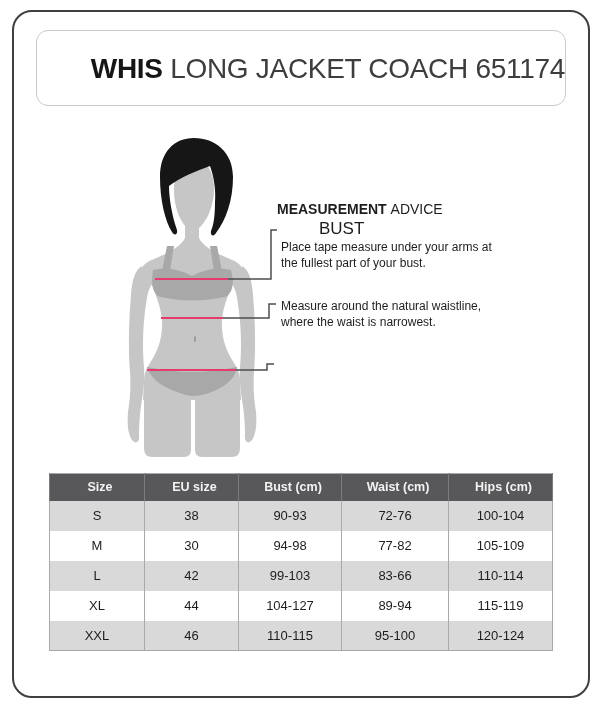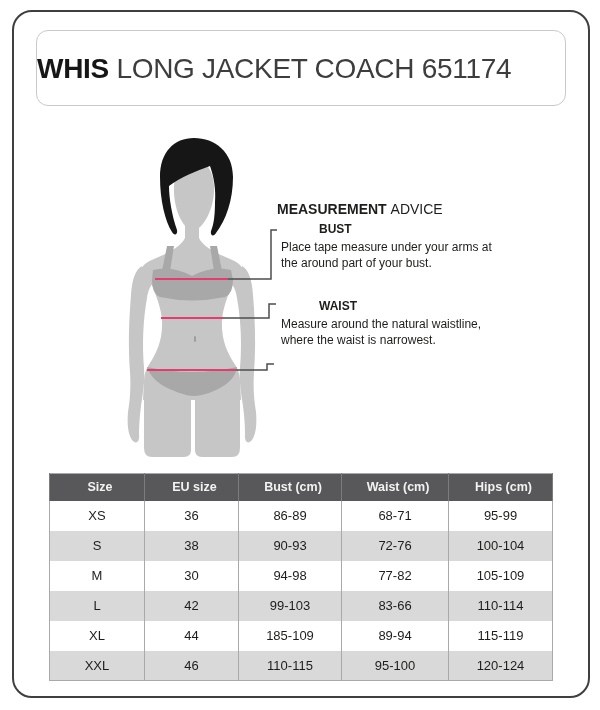--- a/index.html
+++ b/index.html
@@ -12,35 +12,35 @@
     --connector:#4d4d4d;
     --text:#1d1d1b;
   }
   *{margin:0;padding:0;box-sizing:border-box;}
   html,body{width:600px;height:710px;background:#fff;font-family:"Liberation Sans",sans-serif;color:var(--text);}
   .page{position:relative;width:600px;height:710px;background:#fff;overflow:hidden;}
   .page-border{position:absolute;left:12px;top:10px;width:578px;height:688px;border:2px solid #3f3f3f;border-radius:20px;}
   .title-box{
     position:absolute;left:36px;top:30px;width:530px;height:76px;
     border:1px solid #c9c9c9;border-radius:12px;background:#fff;
-    display:flex;flex-direction:column;align-items:flex-start;justify-content:center;
+    display:flex;flex-direction:column;align-items:flex-end;justify-content:center;
     font-size:28px;letter-spacing:-0.3px;color:#3d3d3d;line-height:33px;white-space:nowrap;
   }
   .title-box b{color:#161616;font-weight:700;}
   .figure-svg{position:absolute;left:0;top:0;width:600px;height:710px;}
   .hair{fill:var(--figure-hair);}
   .skin{fill:var(--figure-body);}
   .underwear{fill:var(--figure-underwear);}
   .navel{fill:#9e9e9e;}
   .measure-line{stroke:var(--accent-pink);stroke-width:2;fill:none;}
   .connector{stroke:var(--connector);stroke-width:1.5;fill:none;}
   .advice-heading{position:absolute;left:277px;top:181px;font-size:14px;color:#1d1d1b;margin-top:20px;}
   .advice-heading b{font-weight:700;}
   .advice-item{position:absolute;left:281px;font-size:12px;line-height:16px;color:#1d1d1b;}
-  .advice-item .label{font-size:12px;font-weight:700;margin-bottom:2px;padding-left:38px;}
+  .advice-item .label{font-size:17px;font-weight:400;margin-bottom:2px;padding-left:38px;}
   .size-table{
     position:absolute;left:49px;top:473px;width:503px;
     border-collapse:collapse;table-layout:fixed;text-align:center;
     font-size:13px;color:#1d1d1b;border:1px solid #a9a9a9;
   }
   .size-table th{
     background:var(--table-header-bg);color:#f2f2f2;font-weight:700;font-size:12.5px;
     height:27px;border-left:1px solid #7c7c7e;border-right:1px solid #7c7c7e;padding-left:6px;
   }
   .size-table td{height:30px;border-left:1px solid #a9a9a9;border-right:1px solid #a9a9a9;}
@@ -111,25 +111,24 @@
     <path class="connector" d="M228 279 L271 279 L271 230 L277 230"></path>
     <path class="connector" d="M223 318 L269 318 L269 304 L276 304"></path>
     <path class="connector" d="M236 370 L267 370 L267 364 L274 364"></path>
   </svg>
 
   <div class="advice-heading"><b>MEASUREMENT</b>&nbsp;<span>ADVICE</span></div>
 
   <div class="advice-item" style="top:221px;">
     <div class="label">BUST</div>
     <div>Place tape measure under your arms at</div>
-    <div>the around part of your bust.</div>
+    <div>the fullest part of your bust.</div>
   </div>
 
   <div class="advice-item" style="top:298px;">
-    <div class="label">WAIST</div>
     <div>Measure around the natural waistline,</div>
     <div>where the waist is narrowest.</div>
   </div>
 
 
   <table class="size-table">
     <colgroup>
       <col style="width:95px">
         <col style="width:94px">
         <col style="width:103px">
@@ -139,27 +138,20 @@
     <thead>
         <tr>
           <th>Size</th>
           <th>EU size</th>
           <th>Bust (cm)</th>
           <th>Waist (cm)</th>
           <th>Hips (cm)</th>
         </tr>
       </thead>
     <tbody>
-        <tr>
-          <td>XS</td>
-          <td>36</td>
-          <td>86-89</td>
-          <td>68-71</td>
-          <td>95-99</td>
-        </tr>
         <tr class="alt">
           <td>S</td>
           <td>38</td>
           <td>90-93</td>
           <td>72-76</td>
           <td>100-104</td>
         </tr>
         <tr>
           <td>M</td>
           <td>30</td>
@@ -170,21 +162,21 @@
         <tr class="alt">
           <td>L</td>
           <td>42</td>
           <td>99-103</td>
           <td>83-66</td>
           <td>110-114</td>
         </tr>
         <tr>
           <td>XL</td>
           <td>44</td>
-          <td>185-109</td>
+          <td>104-127</td>
           <td>89-94</td>
           <td>115-119</td>
         </tr>
         <tr class="alt">
           <td>XXL</td>
           <td>46</td>
           <td>110-115</td>
           <td>95-100</td>
           <td>120-124</td>
         </tr>

